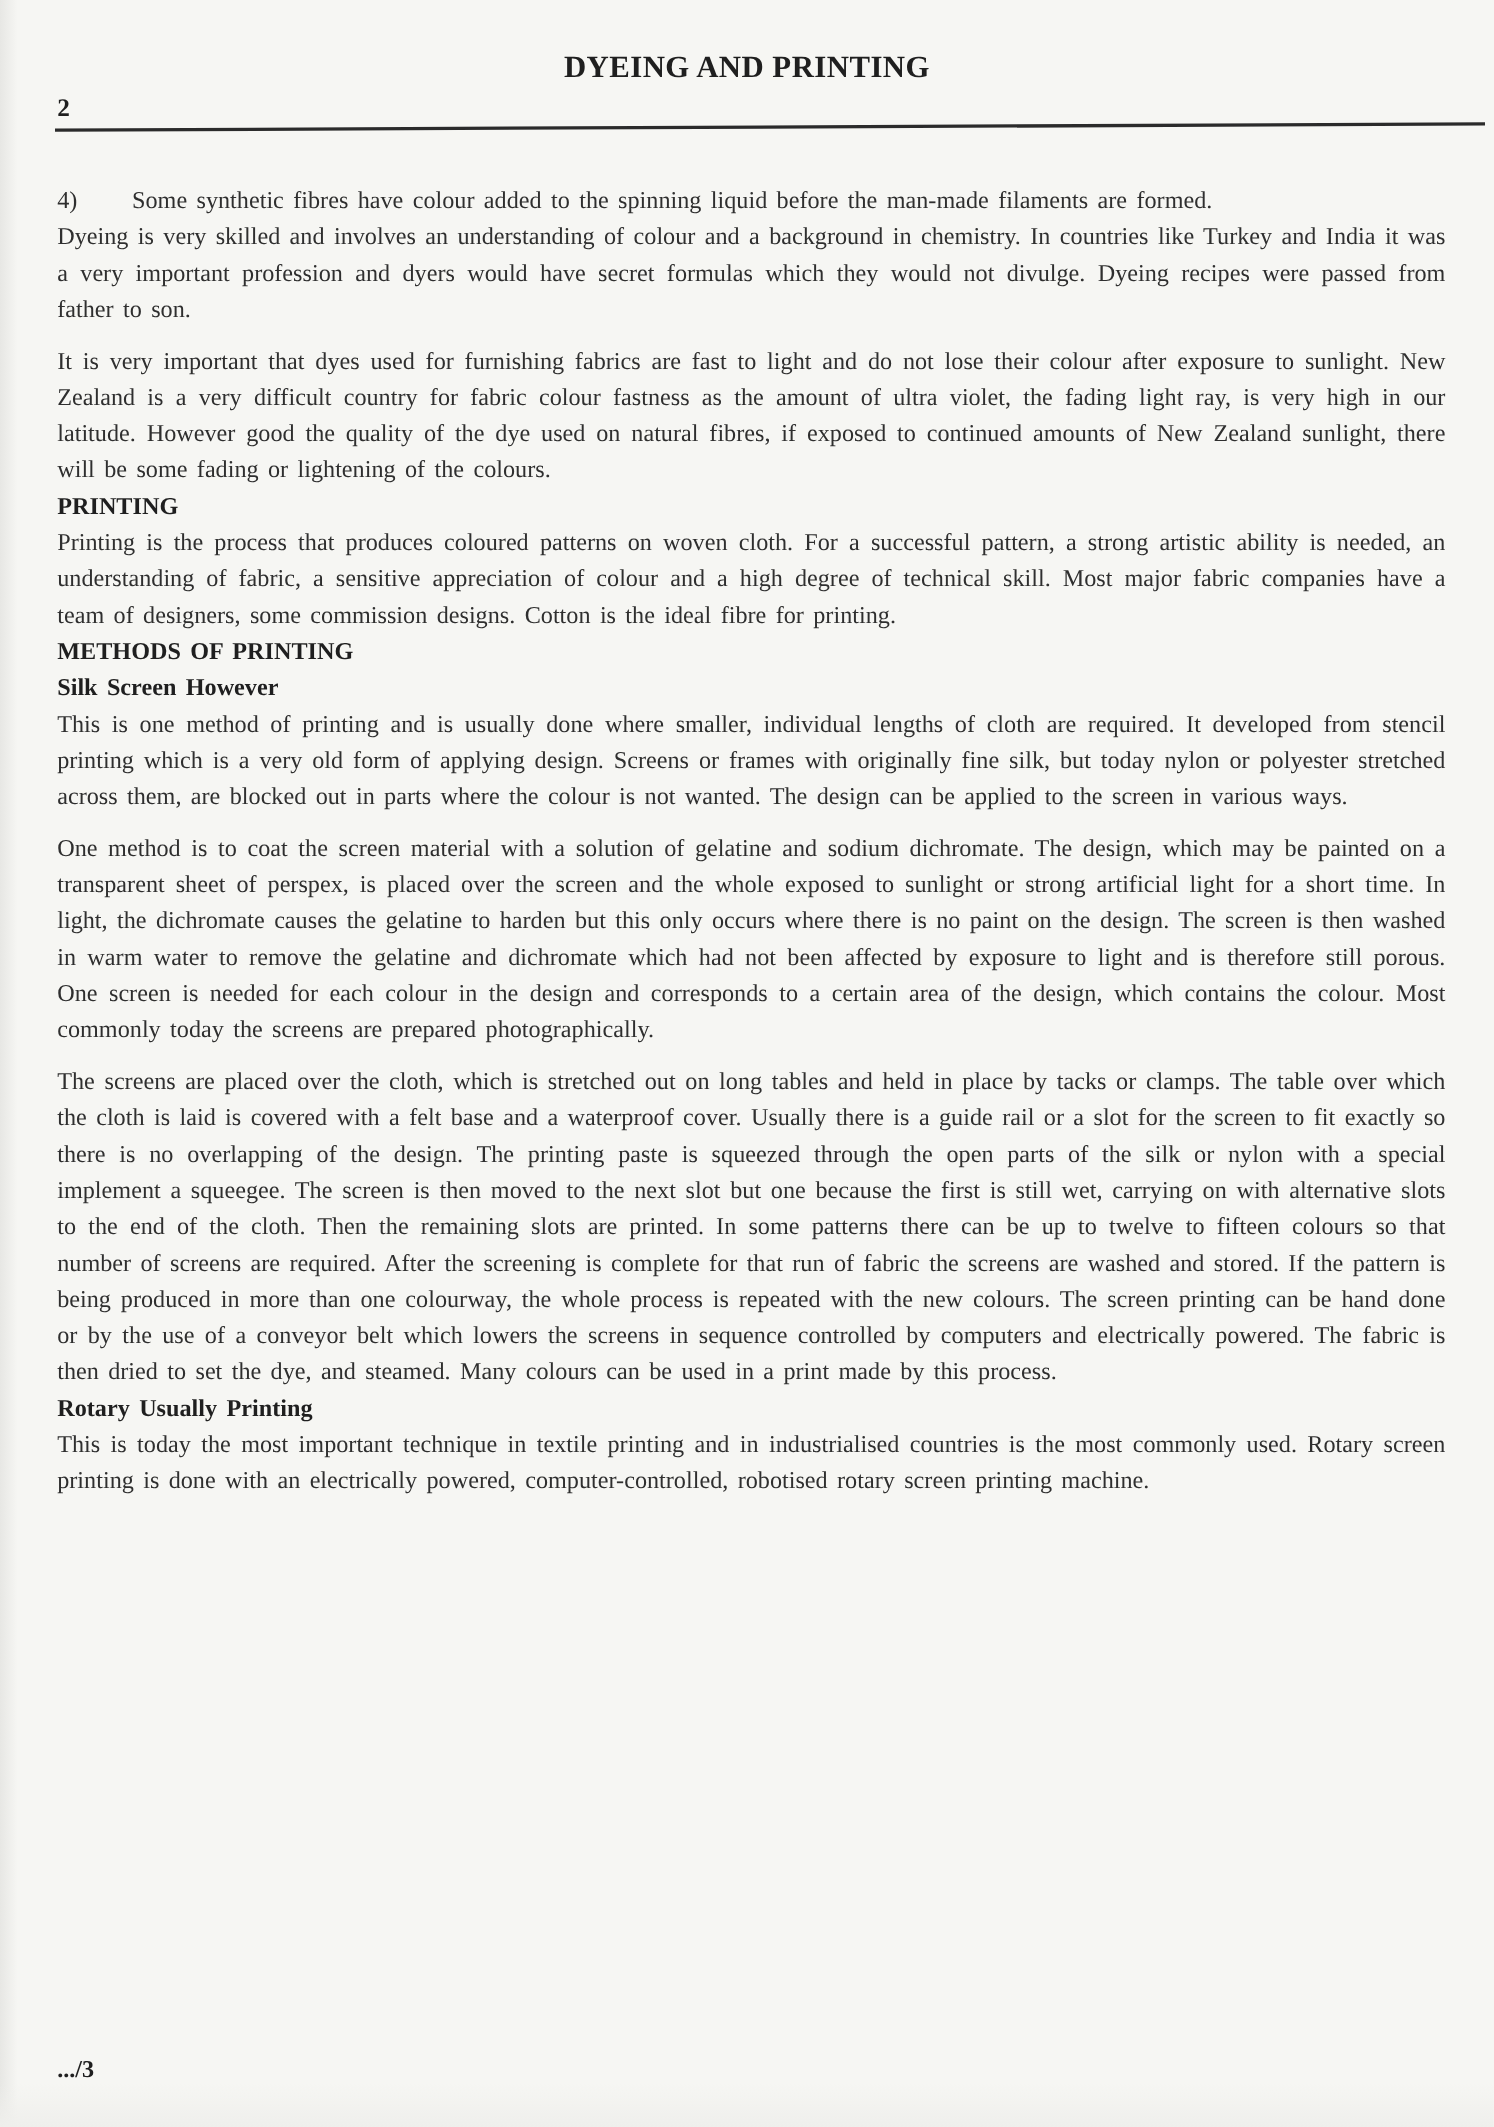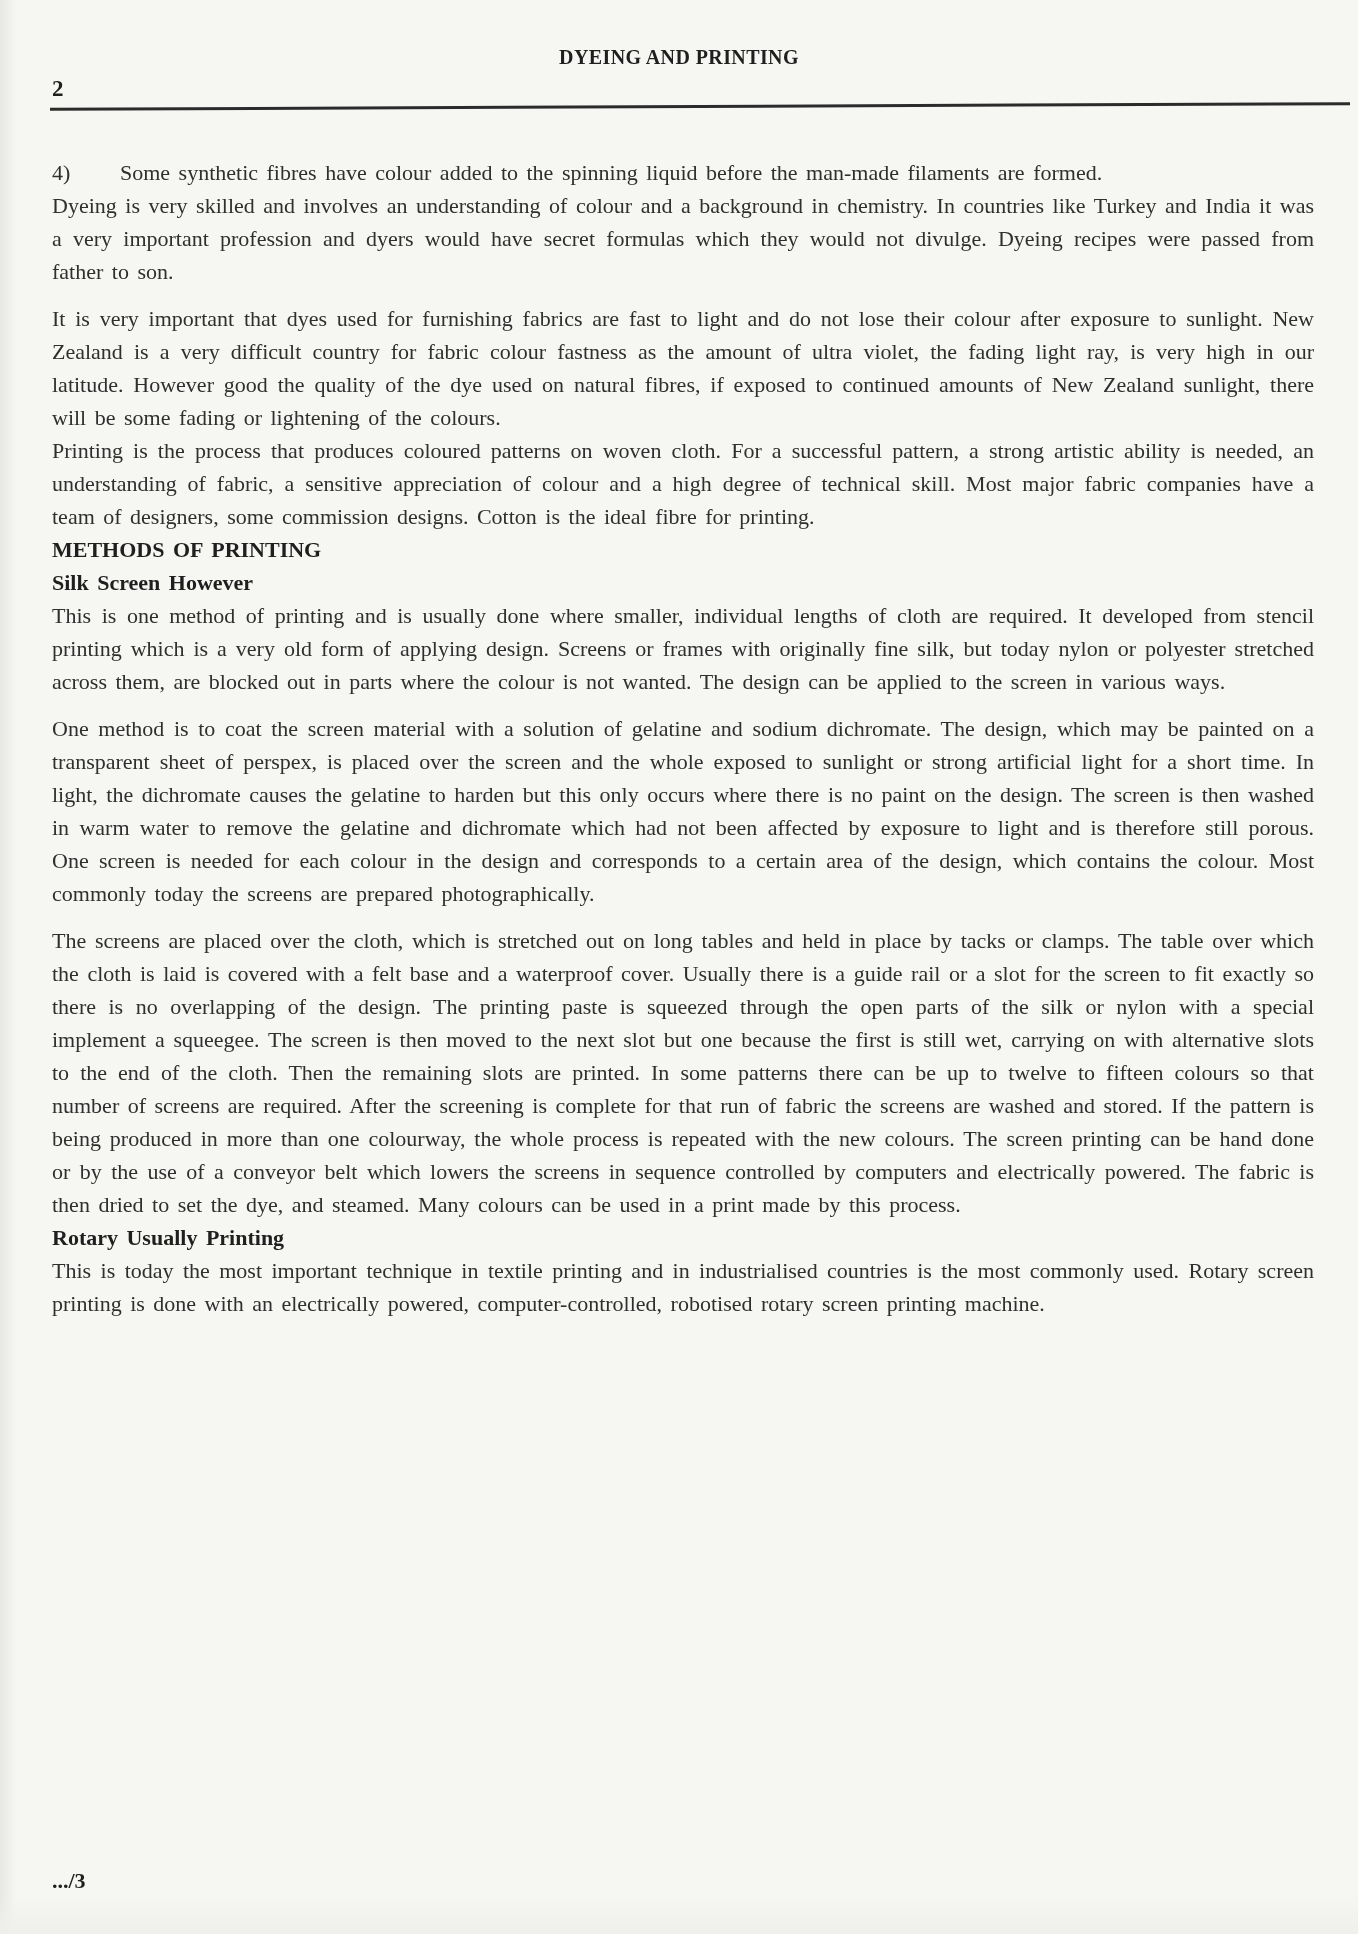--- a/index.html
+++ b/index.html
@@ -25,21 +25,21 @@
   body::after {
     content: "";
     position: absolute;
     left: 0; right: 0; bottom: 0;
     height: 40px;
     background: linear-gradient(0deg, #efefec, rgba(246,246,243,0));
     pointer-events: none;
   }
   .doc-title {
     text-align: center;
-    font-size: 20px;
+    font-size: 28px;
     font-weight: bold;
     color: #1f1f1f;
     margin: 46px 0 0 0;
     letter-spacing: 0.4px;
   }
   .pageno {
     font-size: 23px;
     font-weight: bold;
     color: #1f1f1f;
     margin: 8px 0 0 52px;
@@ -97,20 +97,21 @@
 
     <div class="numbered-item">
       <span class="marker">4)</span>
       <p class="item-text">Some synthetic fibres have colour added to the spinning liquid before the man-made filaments are formed.</p>
     </div>
 
     <p>Dyeing is very skilled and involves an understanding of colour and a background in chemistry.  In countries like Turkey and India it was a very important profession and dyers would have secret formulas which they would not divulge.  Dyeing recipes were passed from father to son.</p>
 
     <p class="gap">It is very important that dyes used for furnishing fabrics are fast to light and do not lose their colour after exposure to sunlight.  New Zealand is a very difficult country for fabric colour fastness as the amount of ultra violet, the fading light ray, is very high in our latitude.  However good the quality of the dye used on natural fibres, if exposed to continued amounts of New Zealand sunlight, there will be some fading or lightening of the colours.</p>
 
+    <h2 class="heading gap-lg">PRINTING</h2>
 
     <p>Printing is the process that produces coloured patterns on woven cloth.  For a successful pattern, a strong artistic ability is needed, an understanding of fabric, a sensitive appreciation of colour and a high degree of technical skill.  Most major fabric companies have a team of designers, some commission designs.  Cotton is the ideal fibre for printing.</p>
 
     <h2 class="heading gap-xl">METHODS OF PRINTING</h2>
 
     <h3 class="subheading gap-lg">Silk Screen However</h3>
 
     <p>This is one method of printing and is usually done where smaller, individual lengths of cloth are required.  It developed from stencil printing which is a very old form of applying design.  Screens or frames with originally fine silk, but today nylon or polyester stretched across them, are blocked out in parts where the colour is not wanted.  The design can be applied to the screen in various ways.</p>
 
     <p class="gap">One method is to coat the screen material with a solution of gelatine and sodium dichromate.  The design, which may be painted on a transparent sheet of perspex, is placed over the screen and the whole exposed to sunlight or strong artificial light for a short time.  In light, the dichromate causes the gelatine to harden but this only occurs where there is no paint on the design.  The screen is then washed in warm water to remove the gelatine and dichromate which had not been affected by exposure to light and is therefore still porous.  One screen is needed for each colour in the design and corresponds to a certain area of the design, which contains the colour.  Most commonly today the screens are prepared photographically.</p>

